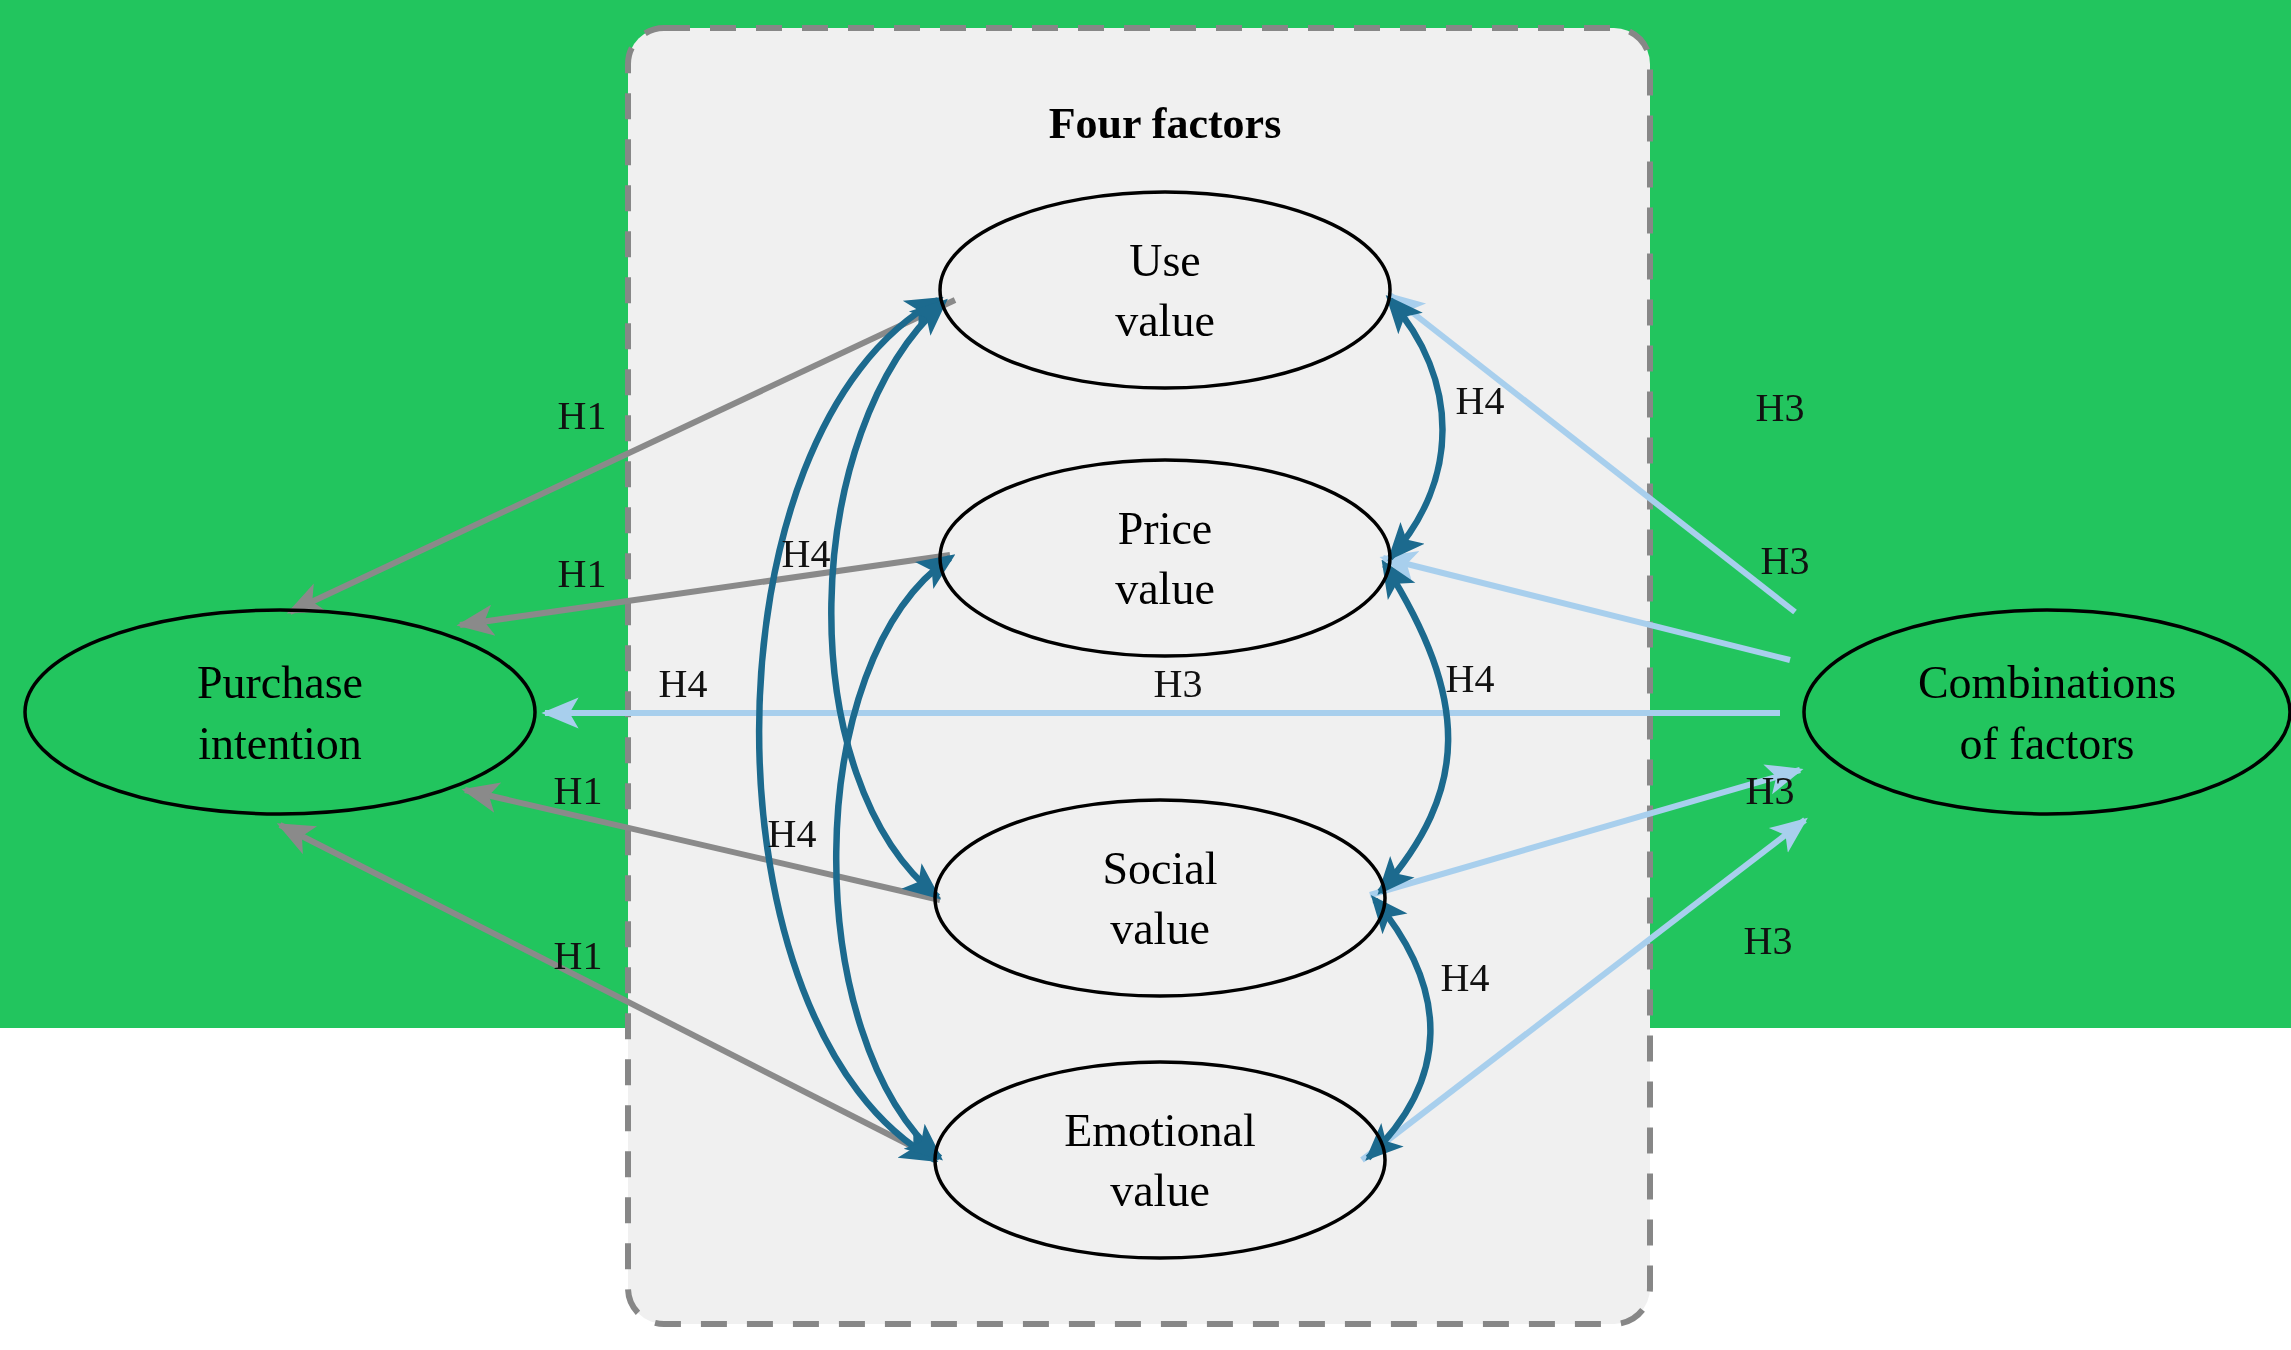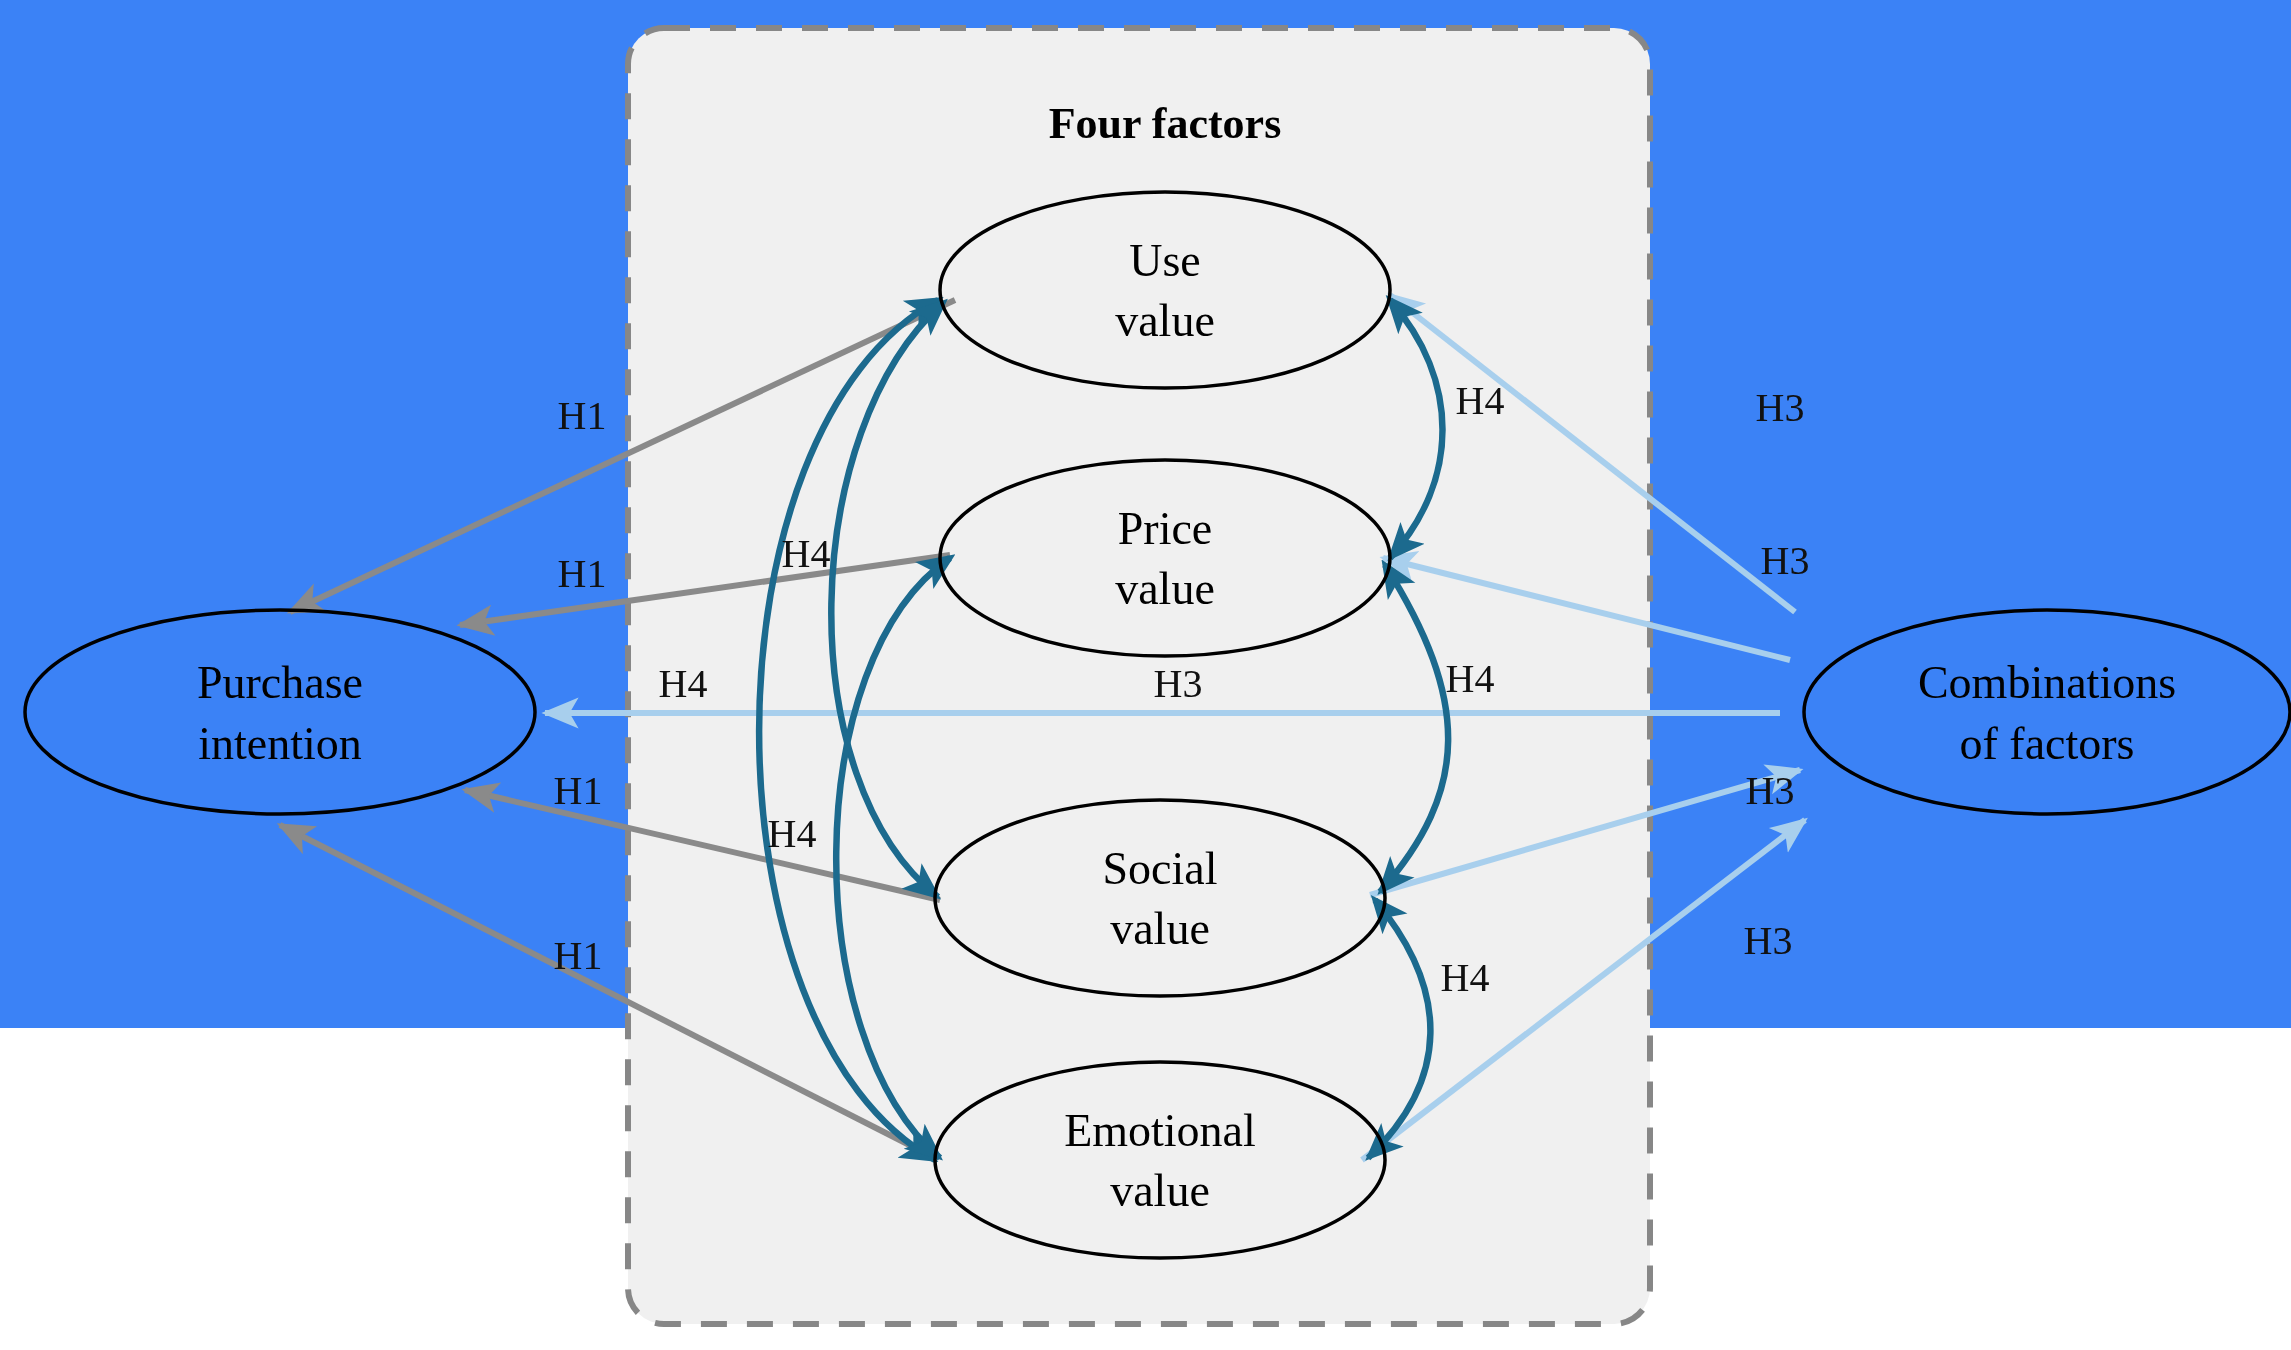--- a/index.html
+++ b/index.html
@@ -11,21 +11,21 @@
   body {
     width: 2291px;
     height: 1350px;
     overflow: hidden;
     font-family: "Liberation Serif", "DejaVu Serif", serif;
   }
   #stage {
     position: relative;
     width: 2291px;
     height: 1028px;
-    background: #3b82f6;
+    background: #22c55e;
   }
   #diagram {
     position: absolute;
     top: 0;
     left: 0;
     width: 2291px;
     height: 1350px;
   }
   .node-label {
     font-family: "Liberation Serif", "DejaVu Serif", serif;

